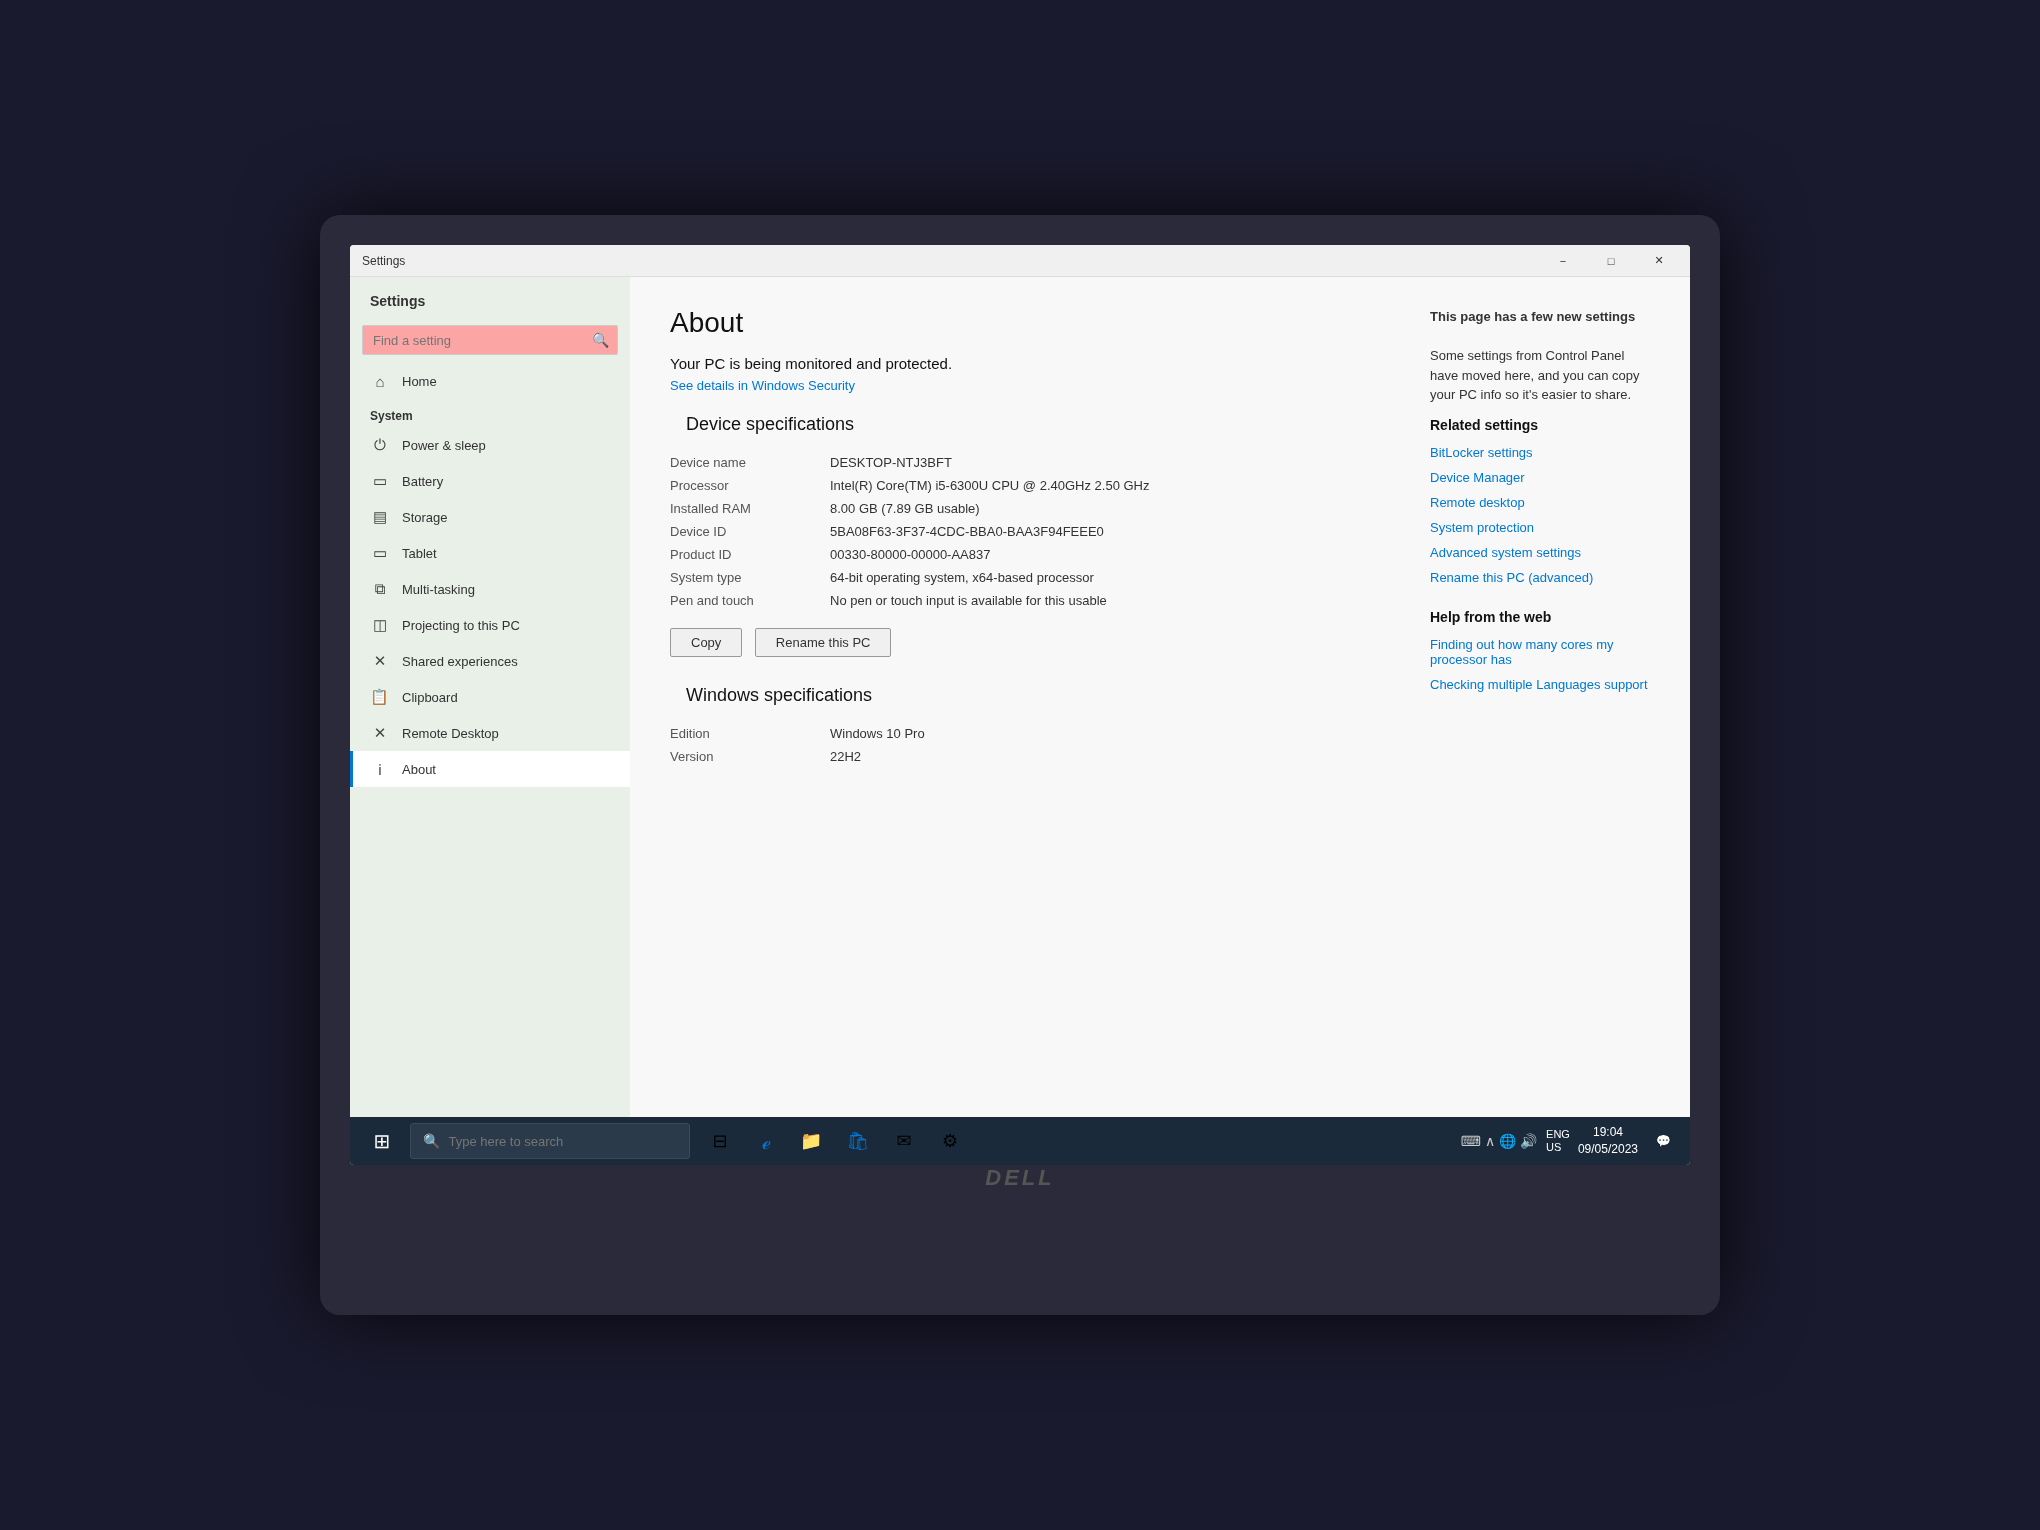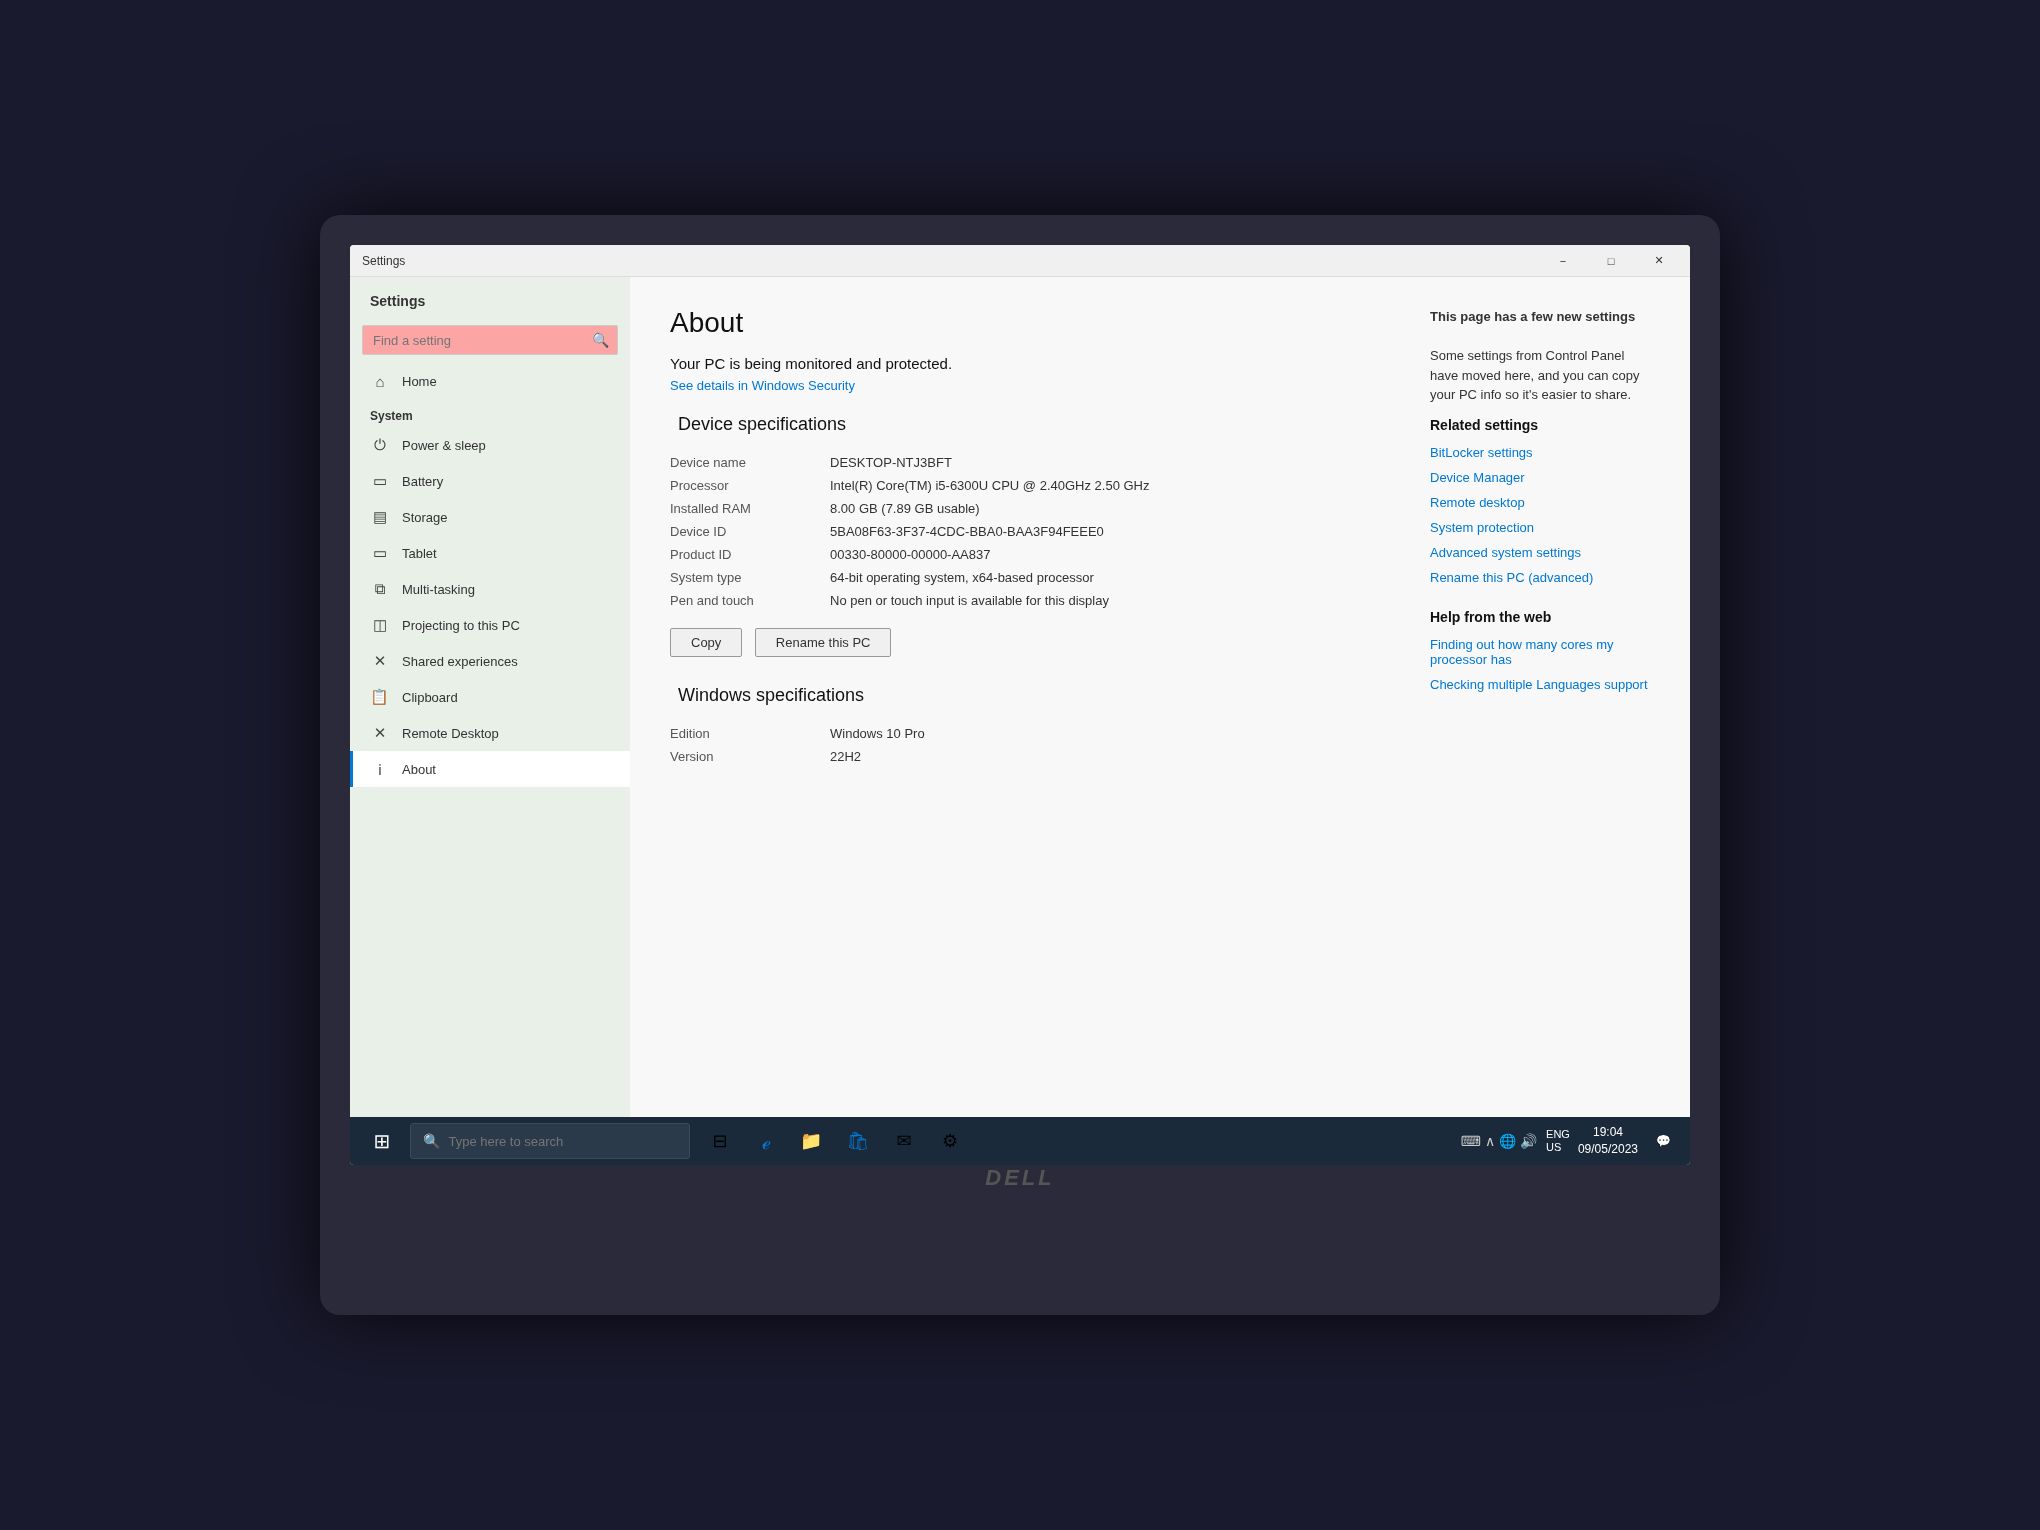--- a/index.html
+++ b/index.html
@@ -185,21 +185,21 @@
       font-size: 13px;
       color: #0078d4;
       cursor: pointer;
       text-decoration: none;
     }
 
     .section-heading {
       font-size: 18px;
       font-weight: 400;
       color: #111;
-      margin: 20px 8px 16px;
+      margin: 20px 16px 16px;
     }
 
     .specs-table {
       width: 100%;
       margin-bottom: 16px;
     }
     .specs-row {
       display: flex;
       padding: 4px 0;
       font-size: 13px;
@@ -475,21 +475,21 @@
             <div class="specs-row">
               <span class="specs-label">Product ID</span>
               <span class="specs-value">00330-80000-00000-AA837</span>
             </div>
             <div class="specs-row">
               <span class="specs-label">System type</span>
               <span class="specs-value">64-bit operating system, x64-based processor</span>
             </div>
             <div class="specs-row">
               <span class="specs-label">Pen and touch</span>
-              <span class="specs-value">No pen or touch input is available for this display</span>
+              <span class="specs-value">No pen or touch input is available for this usable</span>
             </div>
           </div>
 
           <div>
             <button class="btn">Copy</button>
             <button class="btn">Rename this PC</button>
           </div>
 
           <h2 class="section-heading">Windows specifications</h2>
 

